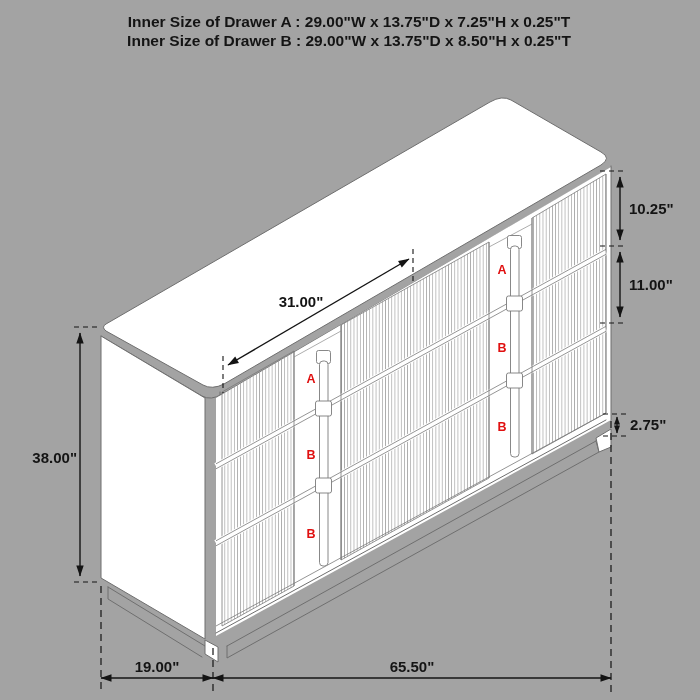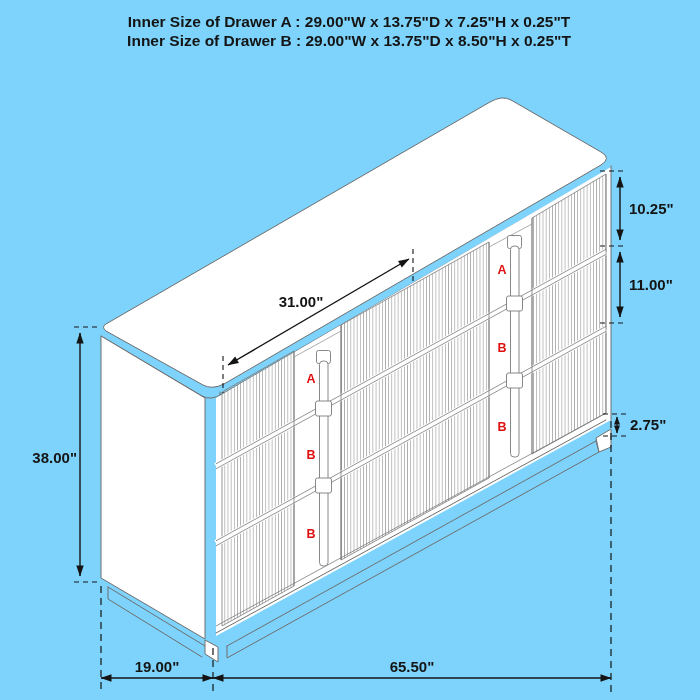--- a/index.html
+++ b/index.html
@@ -1,16 +1,16 @@
 <!DOCTYPE html>
 <html><head>
 <meta charset="utf-8">
 <style>
   html,body{margin:0;padding:0;background:#fff;}
-  #stage{position:relative;width:700px;height:700px;background:#7dd3fc;overflow:hidden;
+  #stage{position:relative;width:700px;height:700px;background:#a3a3a3;overflow:hidden;
          font-family:"Liberation Sans",sans-serif;}
   svg{display:block}
   .oln{stroke:#6f6f6f;fill:none;stroke-width:1;stroke-linejoin:round;stroke-linecap:round}
   .olnf{fill:#ffffff;stroke:#6f6f6f;stroke-width:1;stroke-linejoin:round}
   .flt{fill:url(#flutepat);stroke:#7a7a7a;stroke-width:0.8}
   .thin{stroke:#8a8a8a;stroke-width:0.7;fill:none}
   .wgap{stroke:#ffffff;stroke-width:7;fill:none}
   .sep{stroke:#7a7a7a;stroke-width:0.8;fill:none}
   .hwh{fill:#ffffff;stroke:#7a7a7a;stroke-width:0.9}
   .dim{stroke:#141414;stroke-width:1.4;fill:none}

